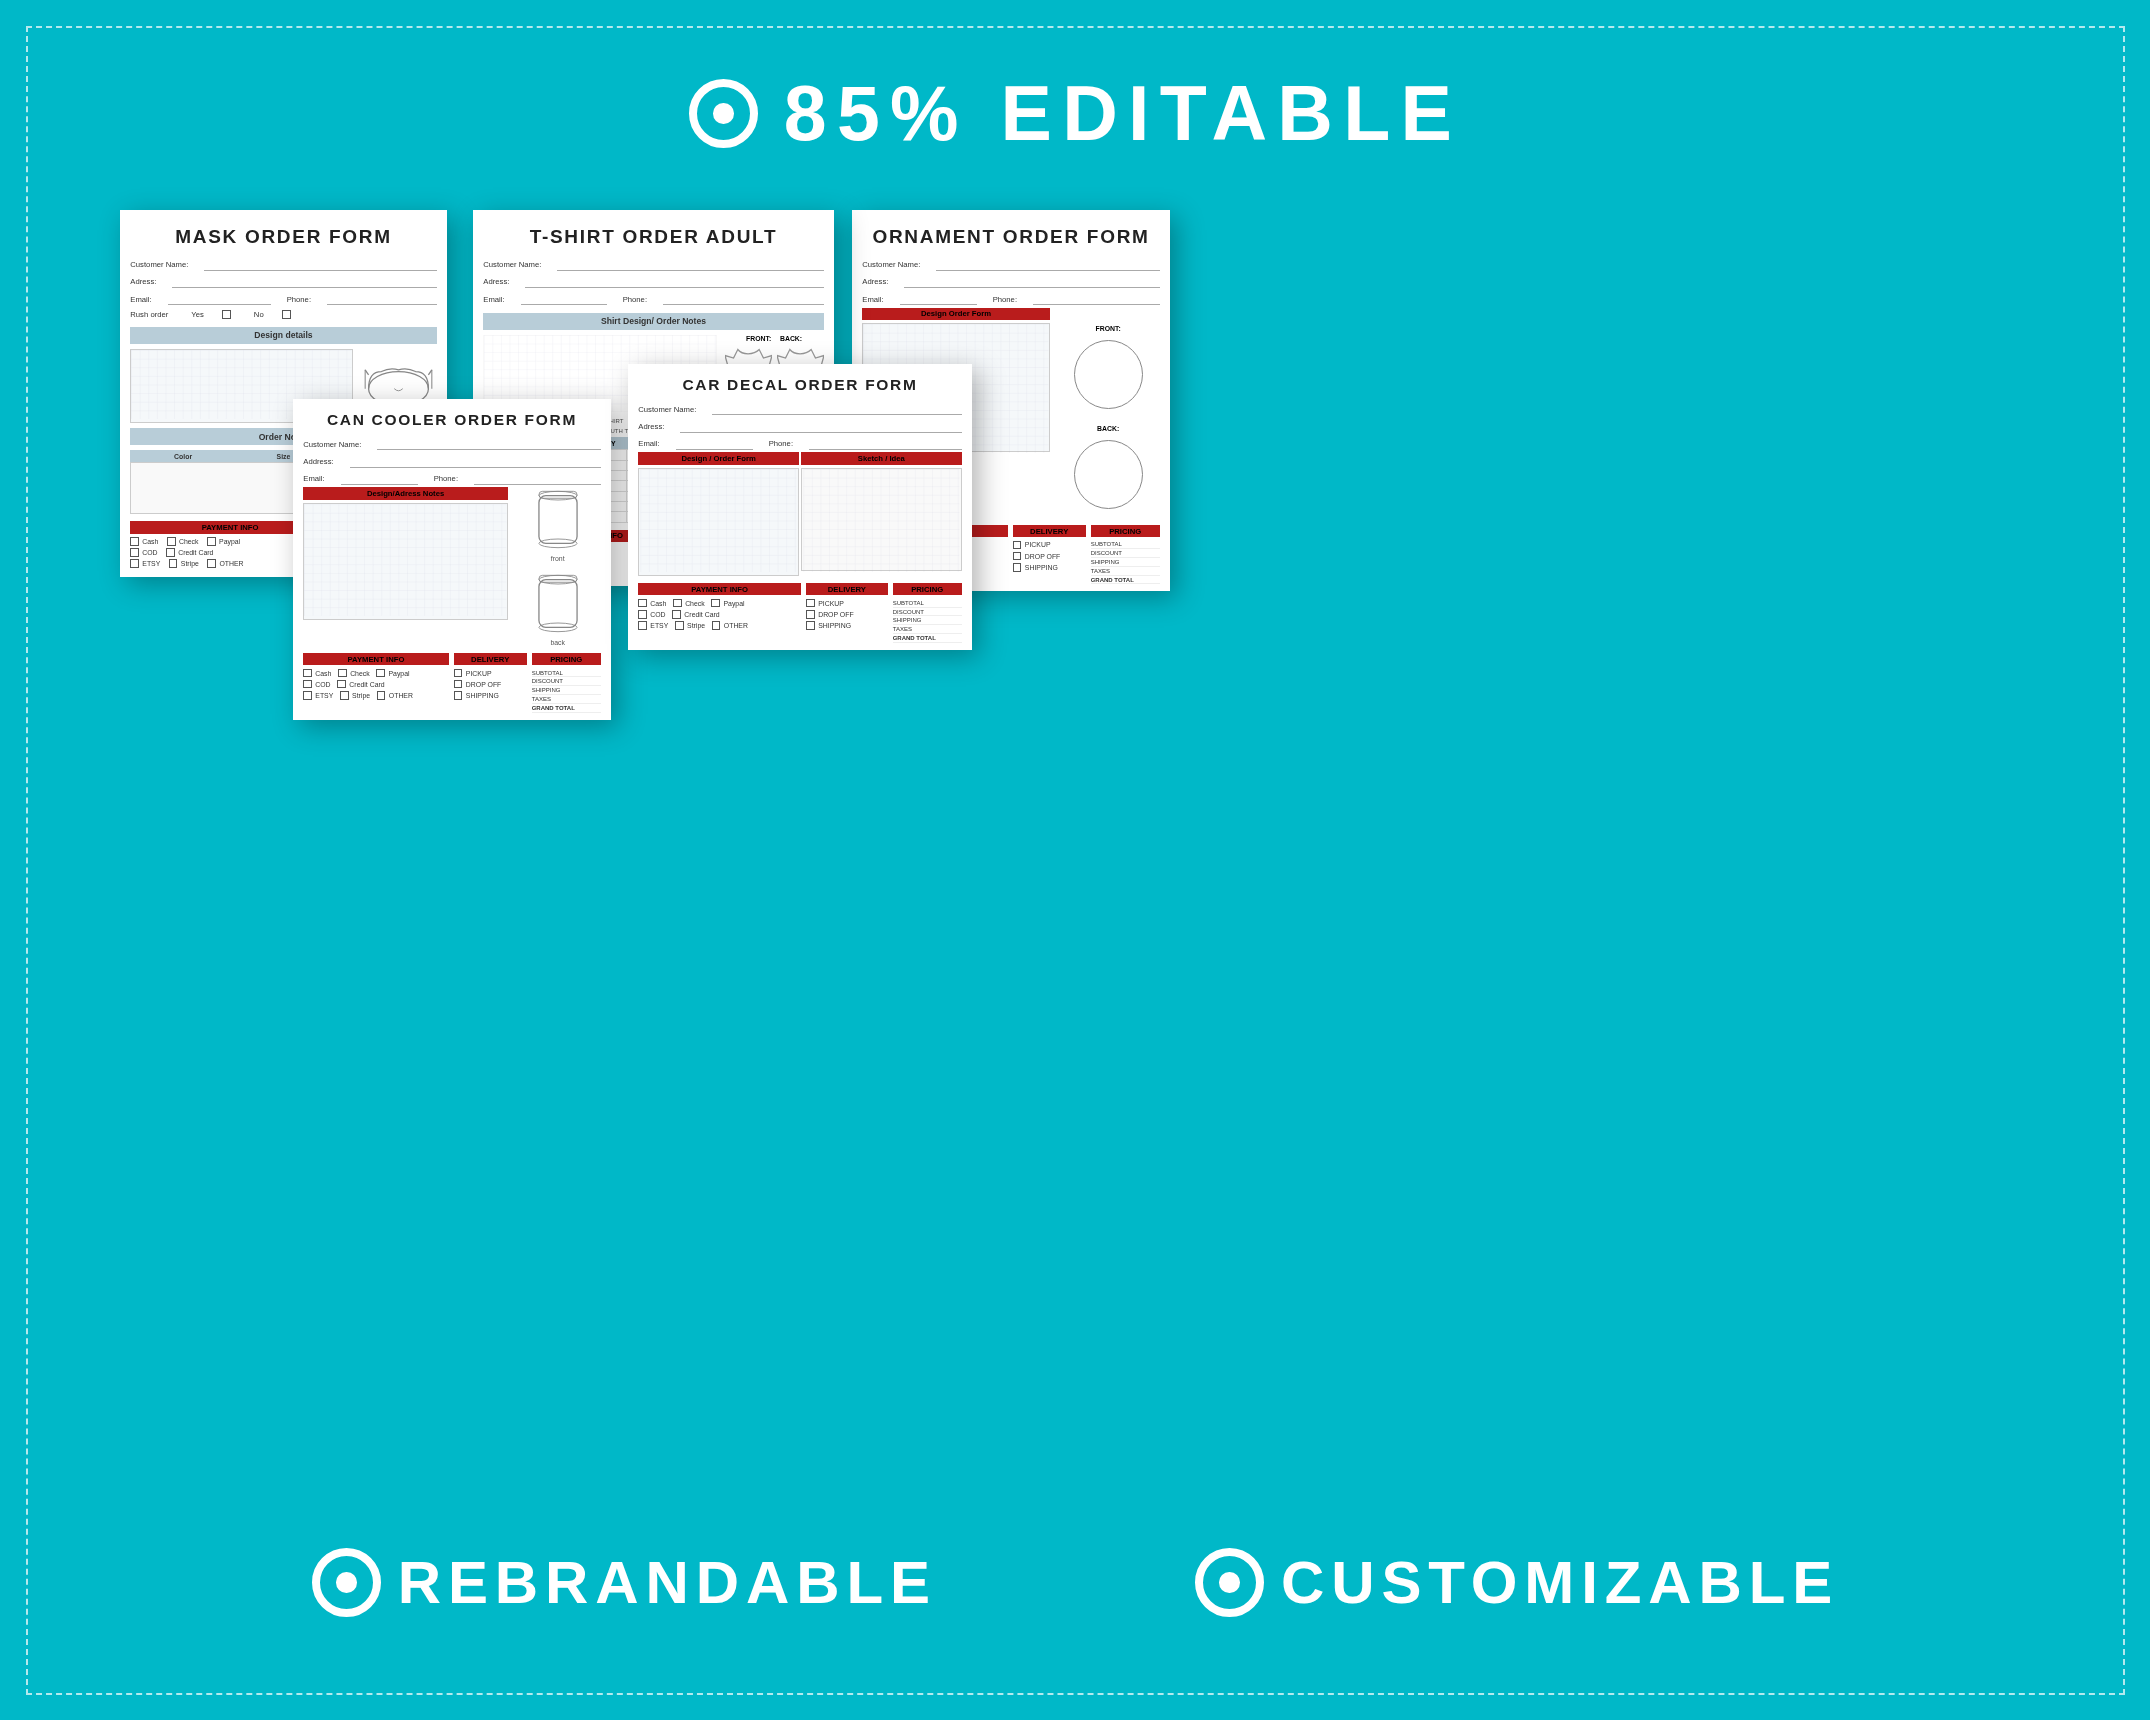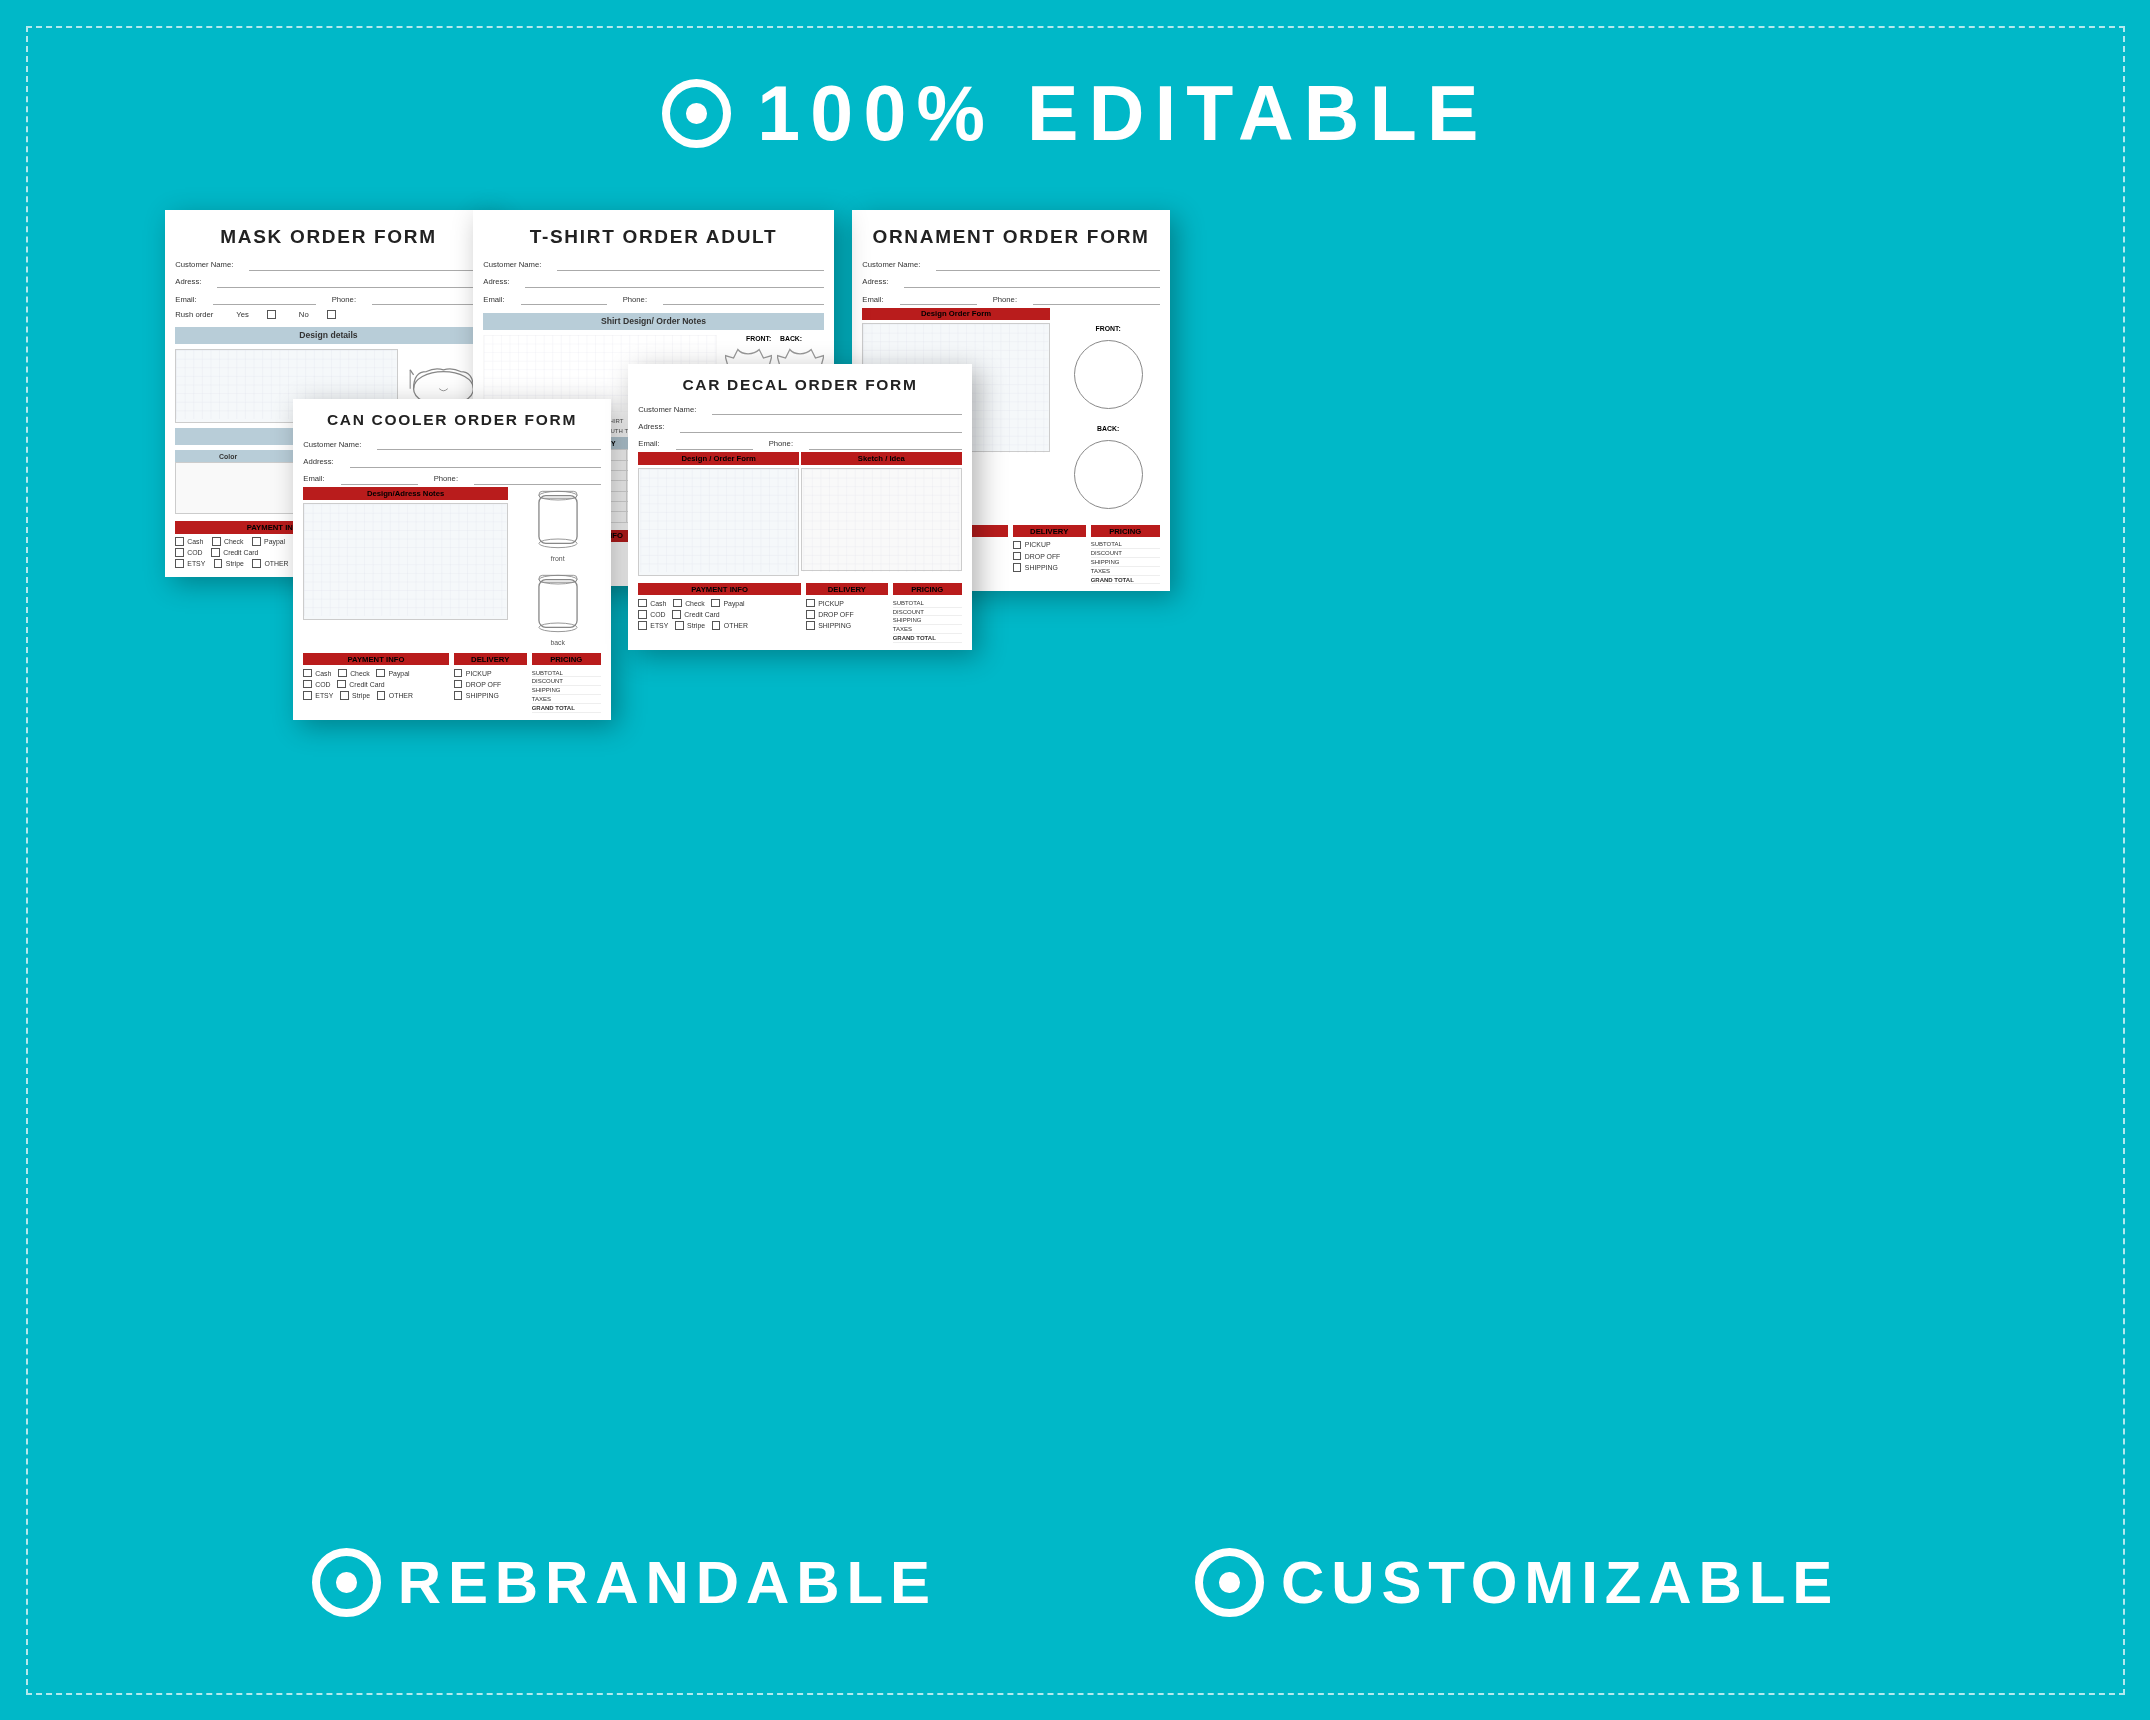--- a/index.html
+++ b/index.html
@@ -128,21 +128,20 @@
       padding: 0.9px 0;
       border-bottom: 0.9px solid #eee;
     }
 
     
     #mask-form {
       width: 327px;
       top: 52px;
       left: 120px;
       z-index: 2;
-      margin-left: 45px;
     }
     
     #tshirt-form {
       width: 361px;
       top: 52px;
       left: 473px;
       z-index: 3;
     }
     
     #ornament-form {
@@ -213,21 +212,21 @@
   </style>
 </head>
 <body>
 
 <div class="outer-border"></div>
 
 <div class="header">
   <div class="circle-icon">
     <div class="circle-icon-inner"></div>
   </div>
-  <div class="header-title">100% EDITABLE</div>
+  <div class="header-title">85% EDITABLE</div>
 </div>
 
 <div class="forms-container">
 
   <div class="form-card" id="mask-form">
     <div class="form-title">MASK ORDER FORM</div>
     <div class="form-field-row">
       <span class="form-field-label">Customer Name:</span>
       <div class="form-field-line"></div>
     </div>

